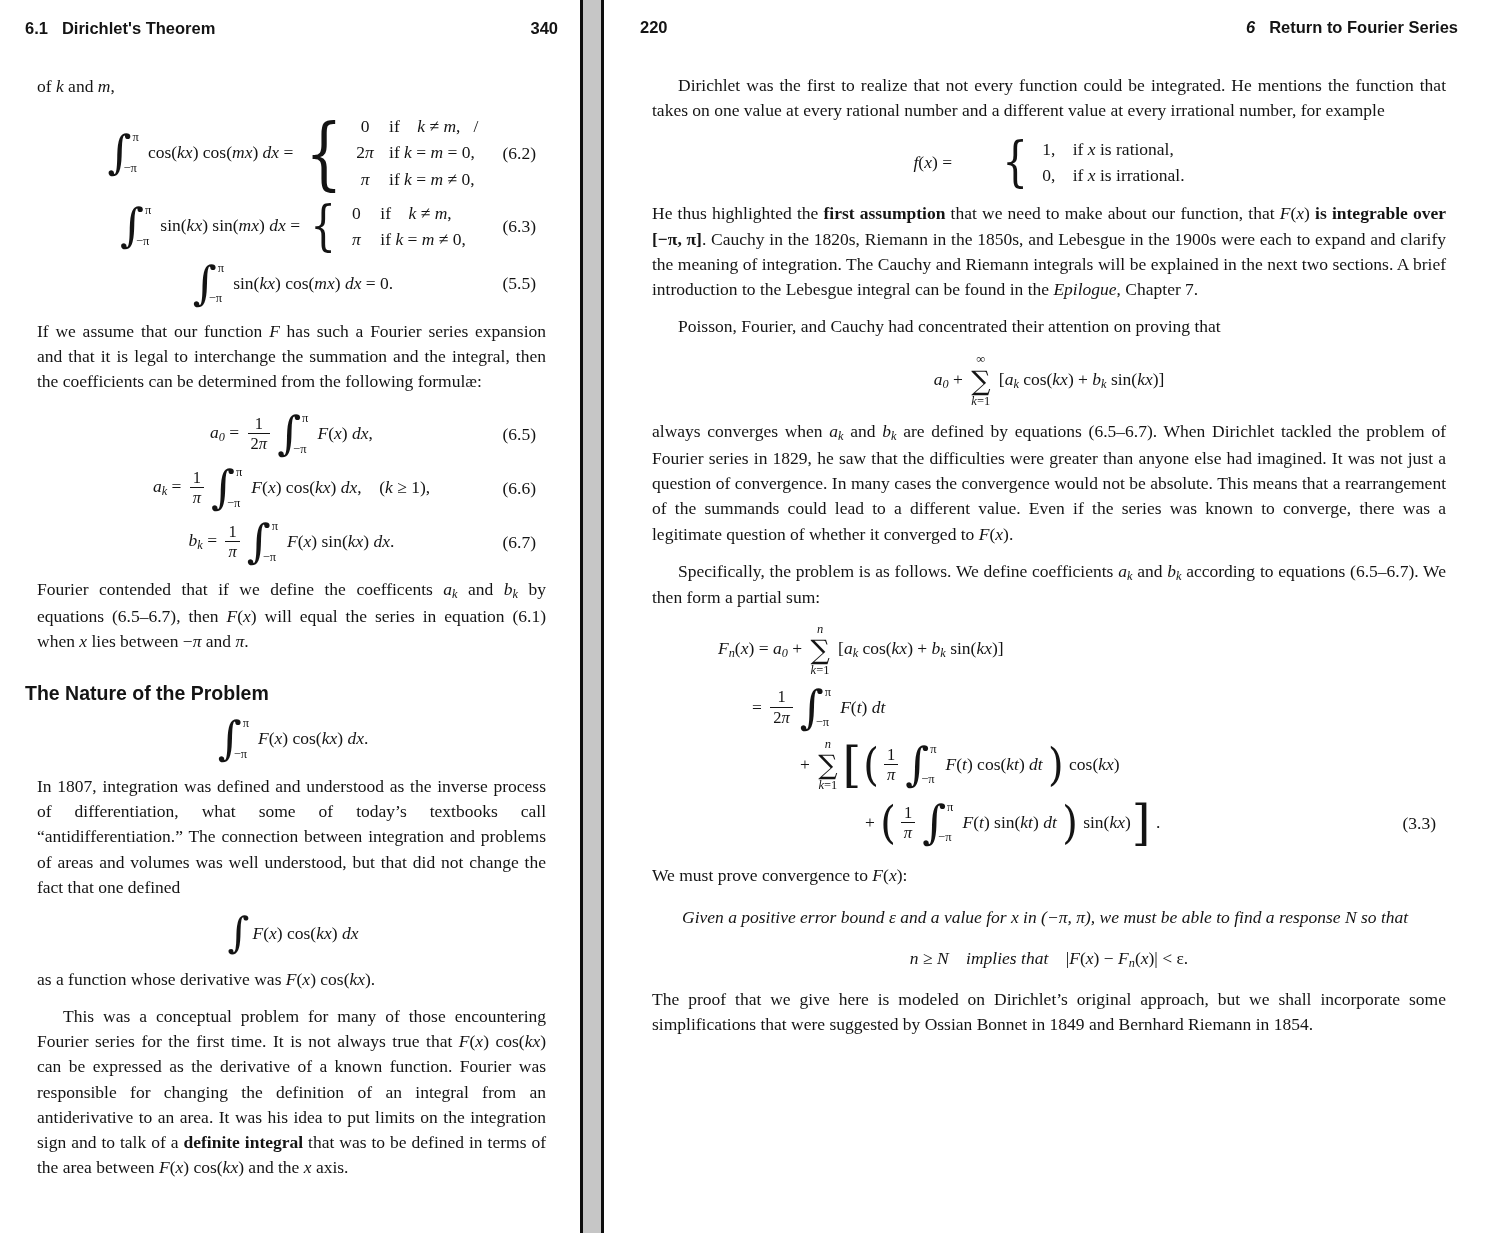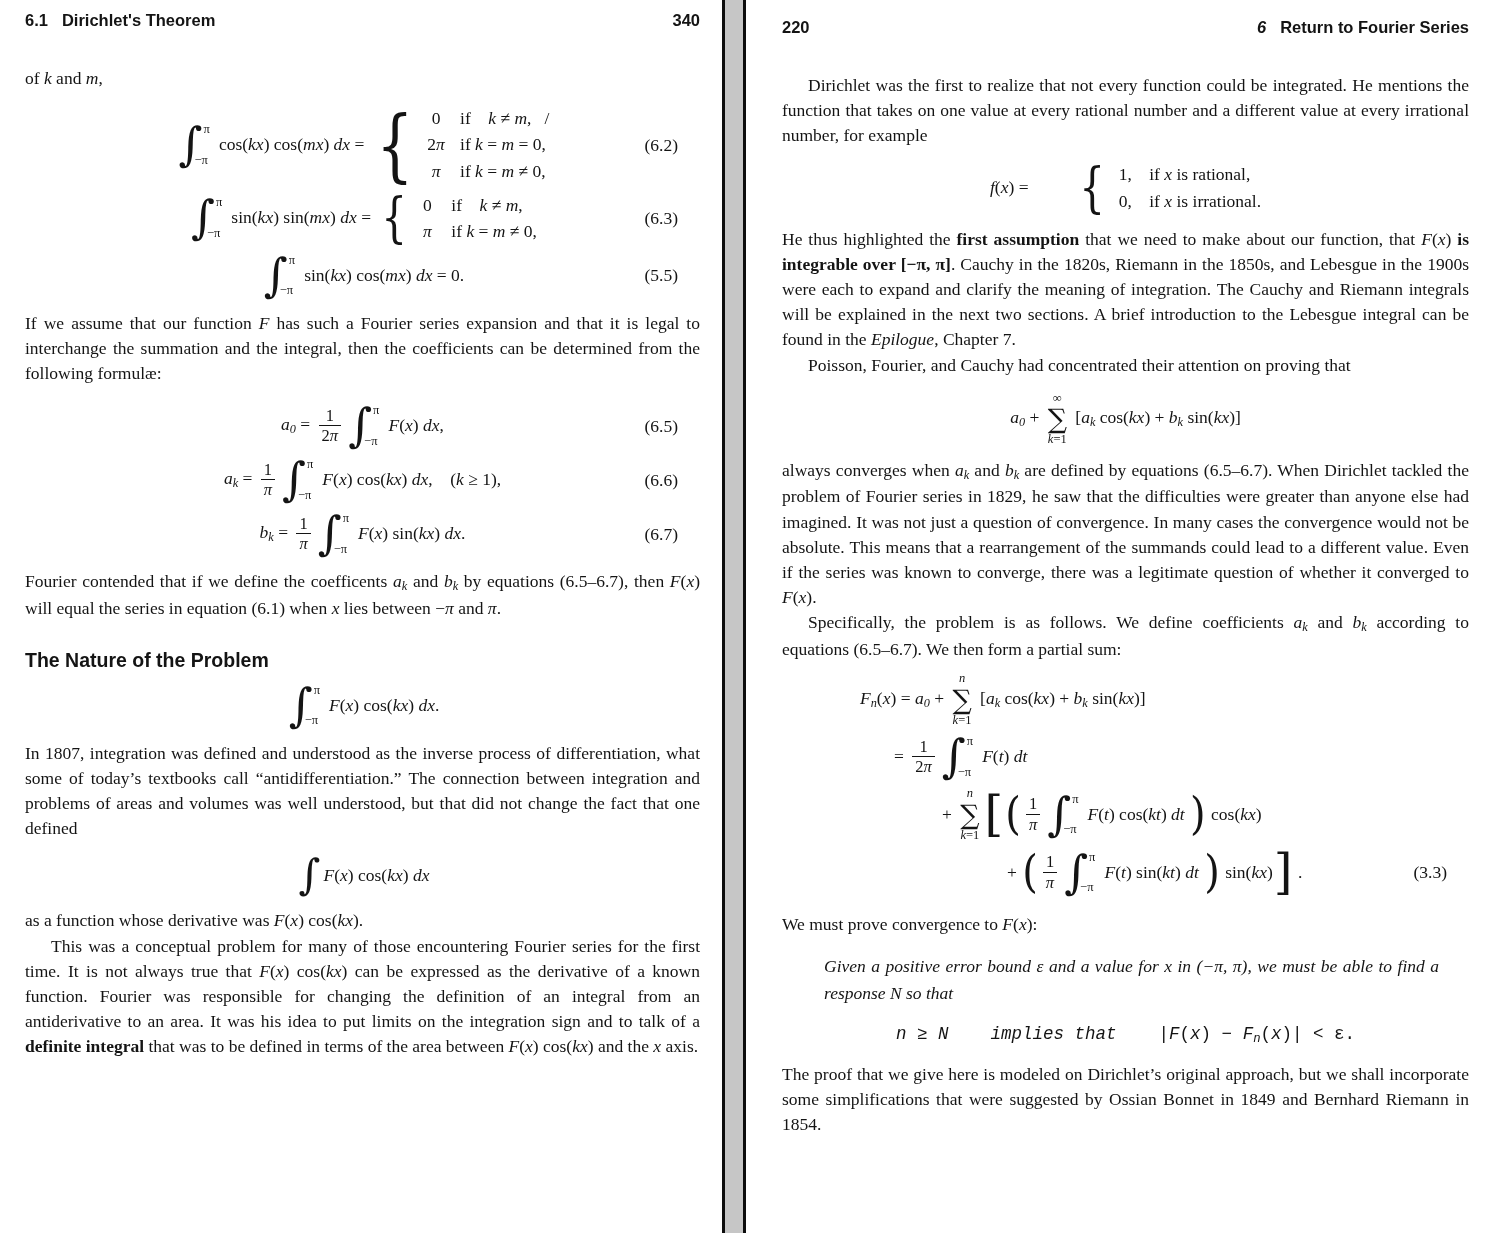--- a/index.html
+++ b/index.html
@@ -1,28 +1,28 @@
 <!DOCTYPE html>
 <html><head>
 <meta charset="utf-8">
 <style>
   html,body{margin:0;padding:0;background:#e8e8e8;}
   .spread{width:1486px;height:1233px;display:flex;background:#ffffff;overflow:hidden;
           font-family:"Liberation Serif",serif;color:#141414;}
   .page{background:#fff;box-sizing:border-box;overflow:hidden;}
-  .page-left{width:722px;padding:11px 22px 0 25px;}
+  .page-left{width:580px;padding:19px 22px 0 25px;}
   .gutter{width:18px;background:#c6c6c6;border-left:3px solid #0d0d0d;border-right:3px solid #0d0d0d;}
-  .page-right{flex:1;padding:18px 17px 0 36px;}
+  .page-right{flex:1;padding:18px 28px 0 36px;}
 
   .runhead{display:flex;justify-content:space-between;align-items:baseline;
            font-family:"Liberation Sans",sans-serif;font-weight:bold;font-size:16.5px;}
   .runhead .grp{display:flex;gap:14px;align-items:baseline;}
   .chapnum{font-style:italic;}
 
-  .para{font-size:17.5px;line-height:1.44;text-align:justify;margin:0;}
+  .para{font-size:17.5px;line-height:1.44;text-align:justify;margin:12px;}
   .indent{text-indent:26px;} .sp12{margin-top:12px;} .sp16{margin-top:16px;}
   .lead-gap{margin-top:36px;}
 
   .subhead{font-family:"Liberation Sans",sans-serif;font-weight:bold;font-size:19.5px;
            margin:28px 0 10px 0;}
 
   
   .mi{font-style:italic;}
   .mb{font-weight:bold;}
   .msub{vertical-align:-0.25em;font-size:70%;font-style:italic;}
@@ -52,21 +52,21 @@
   .b2{font-size:54px;}
   .caserows{display:flex;flex-direction:column;}
   .caserow{display:flex;align-items:baseline;line-height:1.5;font-size:17.5px;}
   .cval{min-width:32px;text-align:center;margin-right:8px;white-space:pre-wrap;}
   .ccond{white-space:pre-wrap;}
 
   .bparen{font-family:"DejaVu Serif",serif;font-size:40px;line-height:1;display:inline-block;transform:scaleY(1.1);margin:0 1px;}
   .bbrack{font-family:"DejaVu Serif",serif;font-size:48px;line-height:1;display:inline-block;margin:0 1px;}
 
   .quote{font-style:italic;margin:16px 30px 0 42px;font-size:17.5px;line-height:1.5;text-align:justify;}
-  .centerline{text-align:center;margin-top:18px;font-size:17.5px;white-space:pre-wrap;font-family:Liberation Mono, monospace;}
+  .centerline{text-align:center;margin-top:18px;font-size:17.5px;white-space:pre-wrap;}
 </style>
 </head>
 <body>
 
 <div class="spread">
 
   <div class="page page-left">
     <div class="runhead">
       <span class="grp">
         <span>6.1</span>

